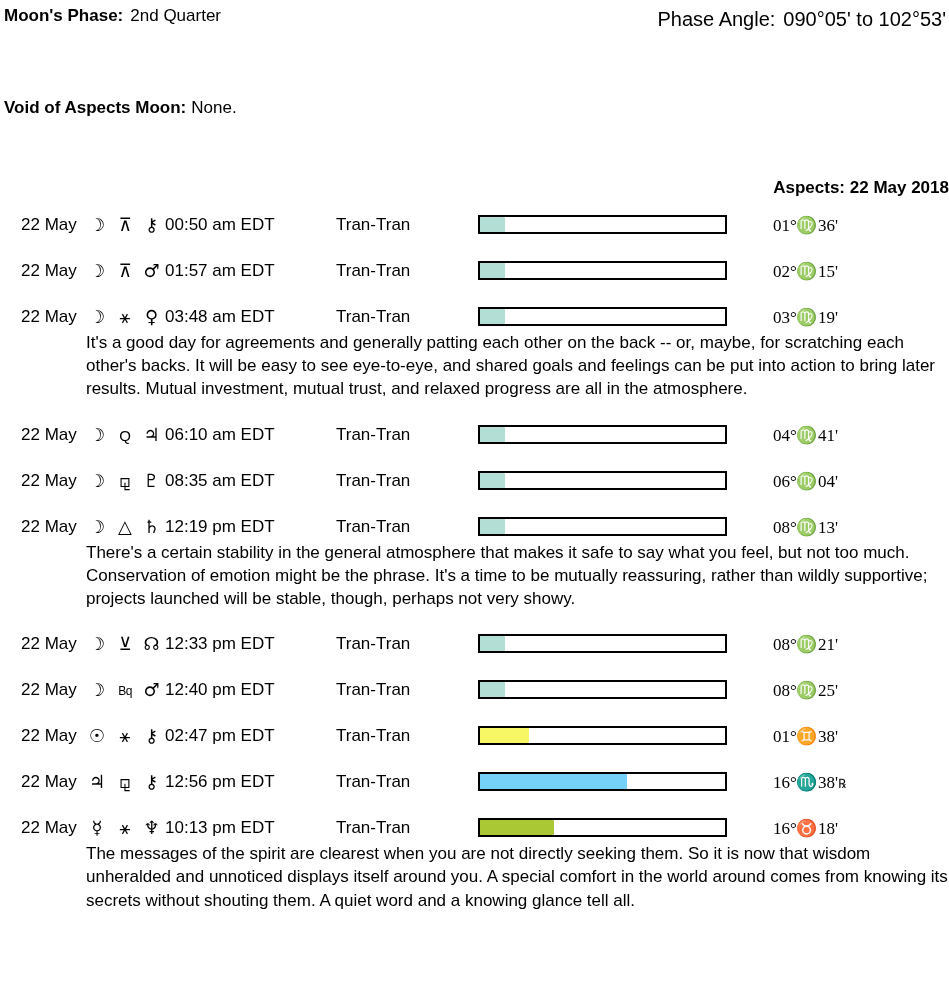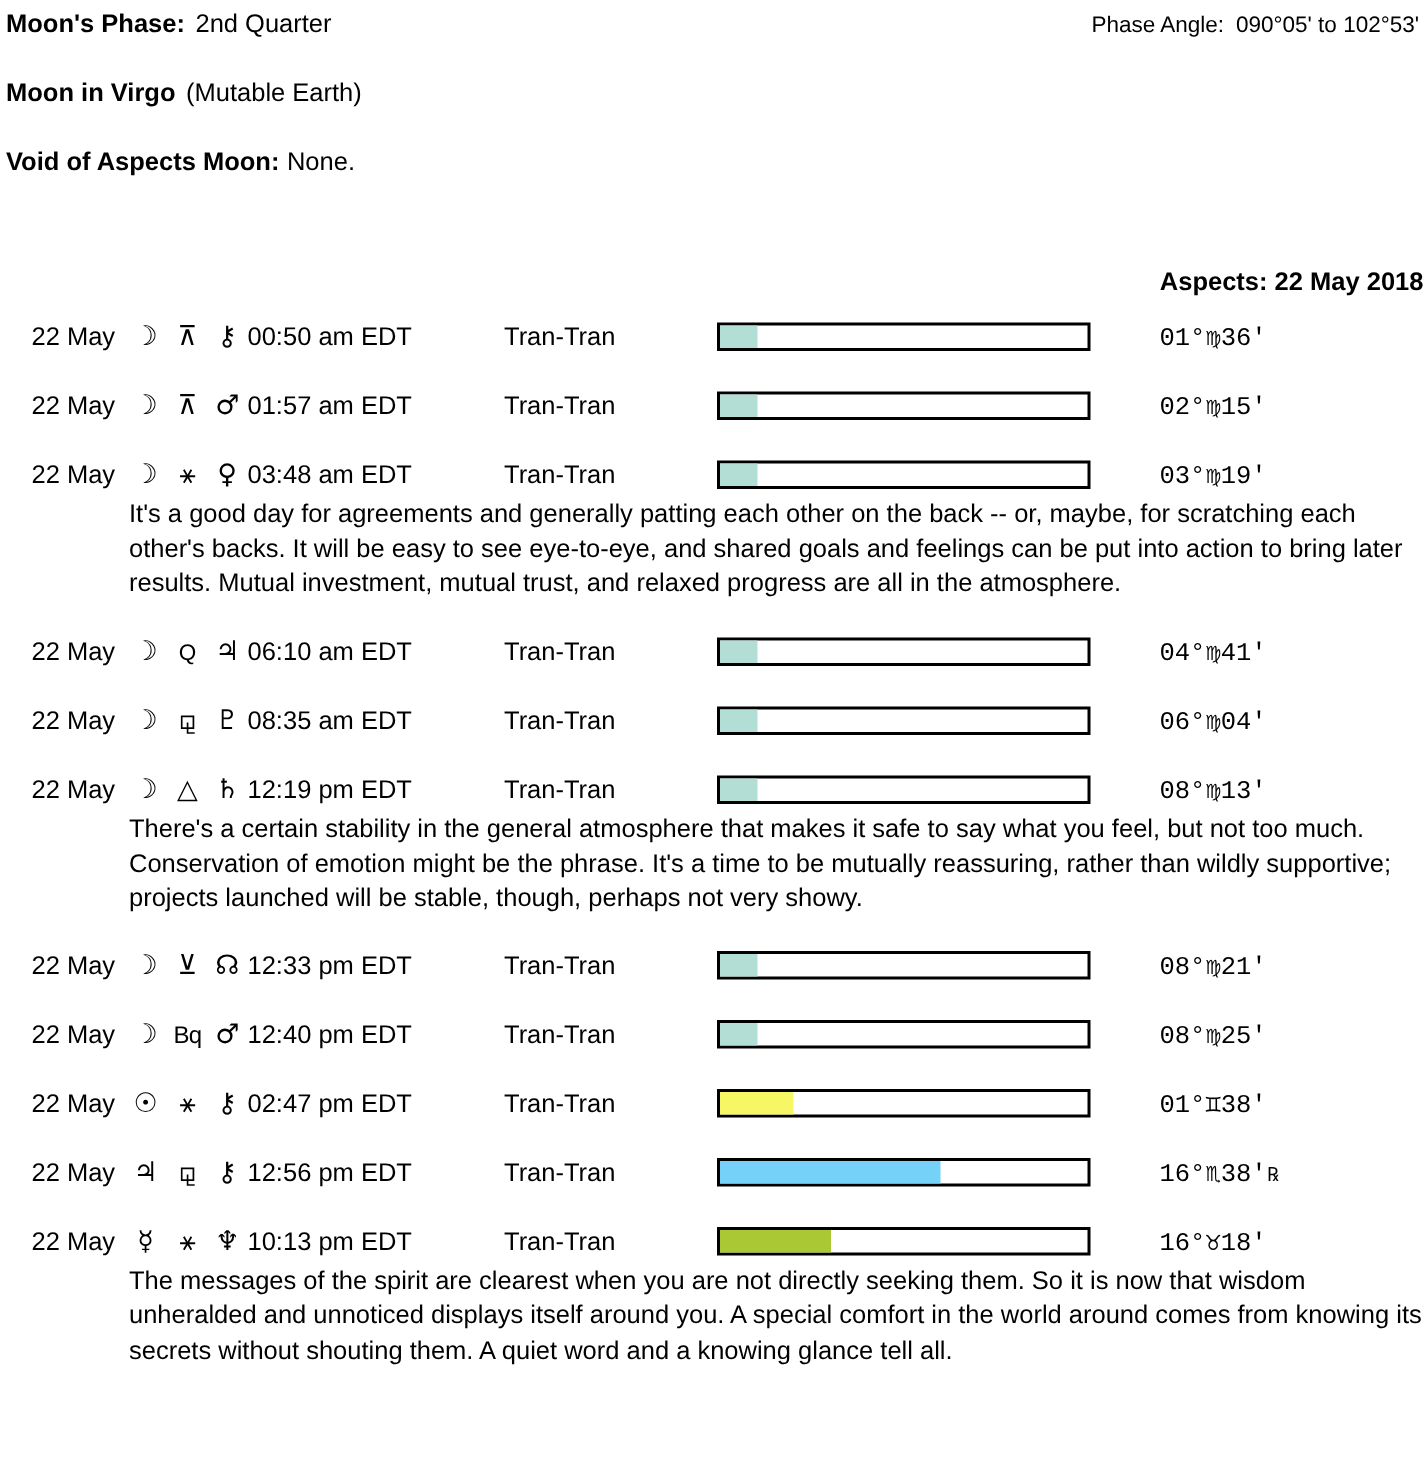--- a/index.html
+++ b/index.html
@@ -13,40 +13,40 @@
 
   
   #header { position:relative; height:215px; }
   .hline { position:absolute; left:4px; white-space:nowrap; }
   .hline .lbl { font-weight:bold; }
   .hline .val { margin-left:7px; }
   #line1 { top:6px; }
   #line2 { top:52px; }
   #line3 { top:98px; }
   #line3 .val { margin-left:5px; }
-  #phase-angle { position:absolute; top:8px; right:3px; font-size:15px; white-space:nowrap; }
+  #phase-angle { position:absolute; top:8px; right:3px; font-size:20px; white-space:nowrap; }
   #phase-angle .pa-val { margin-left:8px; }
   #title { position:absolute; top:178px; left:0; width:100%; text-align:right; font-weight:bold; }
 
   
   #rows { position:relative;padding-left:18px; }
   .aspect-row { position:relative; height:20px; margin-bottom:26px; white-space:nowrap; }
   .c { position:absolute; top:0; }
   .date { left:3px; }
   .sym  { font-family:"DejaVu Sans",sans-serif; font-size:18px; line-height:20px; text-align:center; }
   .b1   { left:66px;  width:26px; }
   .asp  { left:93px;  width:28px; }
   .b2   { left:120px; width:27px; }
   .asp.mid   { font-family:"Liberation Sans",sans-serif; font-size:15px; line-height:21px; }
-  .asp.small { font-family:"Liberation Sans",sans-serif; font-size:16px; line-height:22px; letter-spacing:-0.5px; }
+  .asp.small { font-family:"Liberation Sans",sans-serif; font-size:12px; line-height:22px; letter-spacing:-0.5px; }
   .time { left:147px; }
   .type { left:318px; }
   .bar  { left:460px; top:0; width:249px; height:19px; border:2px solid #000; background:#fff; display:block; }
   .fill { display:block; height:100%; width:0; }
-  .deg  { left:755px; font-family:Liberation Mono, monospace; }
+  .deg  { left:755px; font-family:Liberation Serif, serif; }
   .retro{ font-size:13px; }
 
   
   .note {
     margin:-22px 0 24px 68px;
     width:864px;
     line-height:23.2px;
   }
 </style>
 </head>
@@ -54,23 +54,20 @@
 
 <div id="page">
 
   <div id="header">
     <div class="hline" id="line1">
       <span class="lbl">Moon's Phase:</span><span class="val">2nd Quarter</span>
     </div>
     <div id="phase-angle">
       <span>Phase Angle:</span><span class="pa-val">090°05' to 102°53'</span>
     </div>
-    <div class="hline" id="line2">
-      <span class="lbl">Moon in Virgo</span><span class="val">(Mutable Earth)</span>
-    </div>
     <div class="hline" id="line3">
       <span class="lbl">Void of Aspects Moon:</span><span class="val">None.</span>
     </div>
     <div id="title">Aspects: 22 May 2018</div>
   </div>
 
   <div id="rows">
   <div class="aspect-row">
     <span class="c date">22 May</span>
     <span class="c b1 sym">☽</span>

